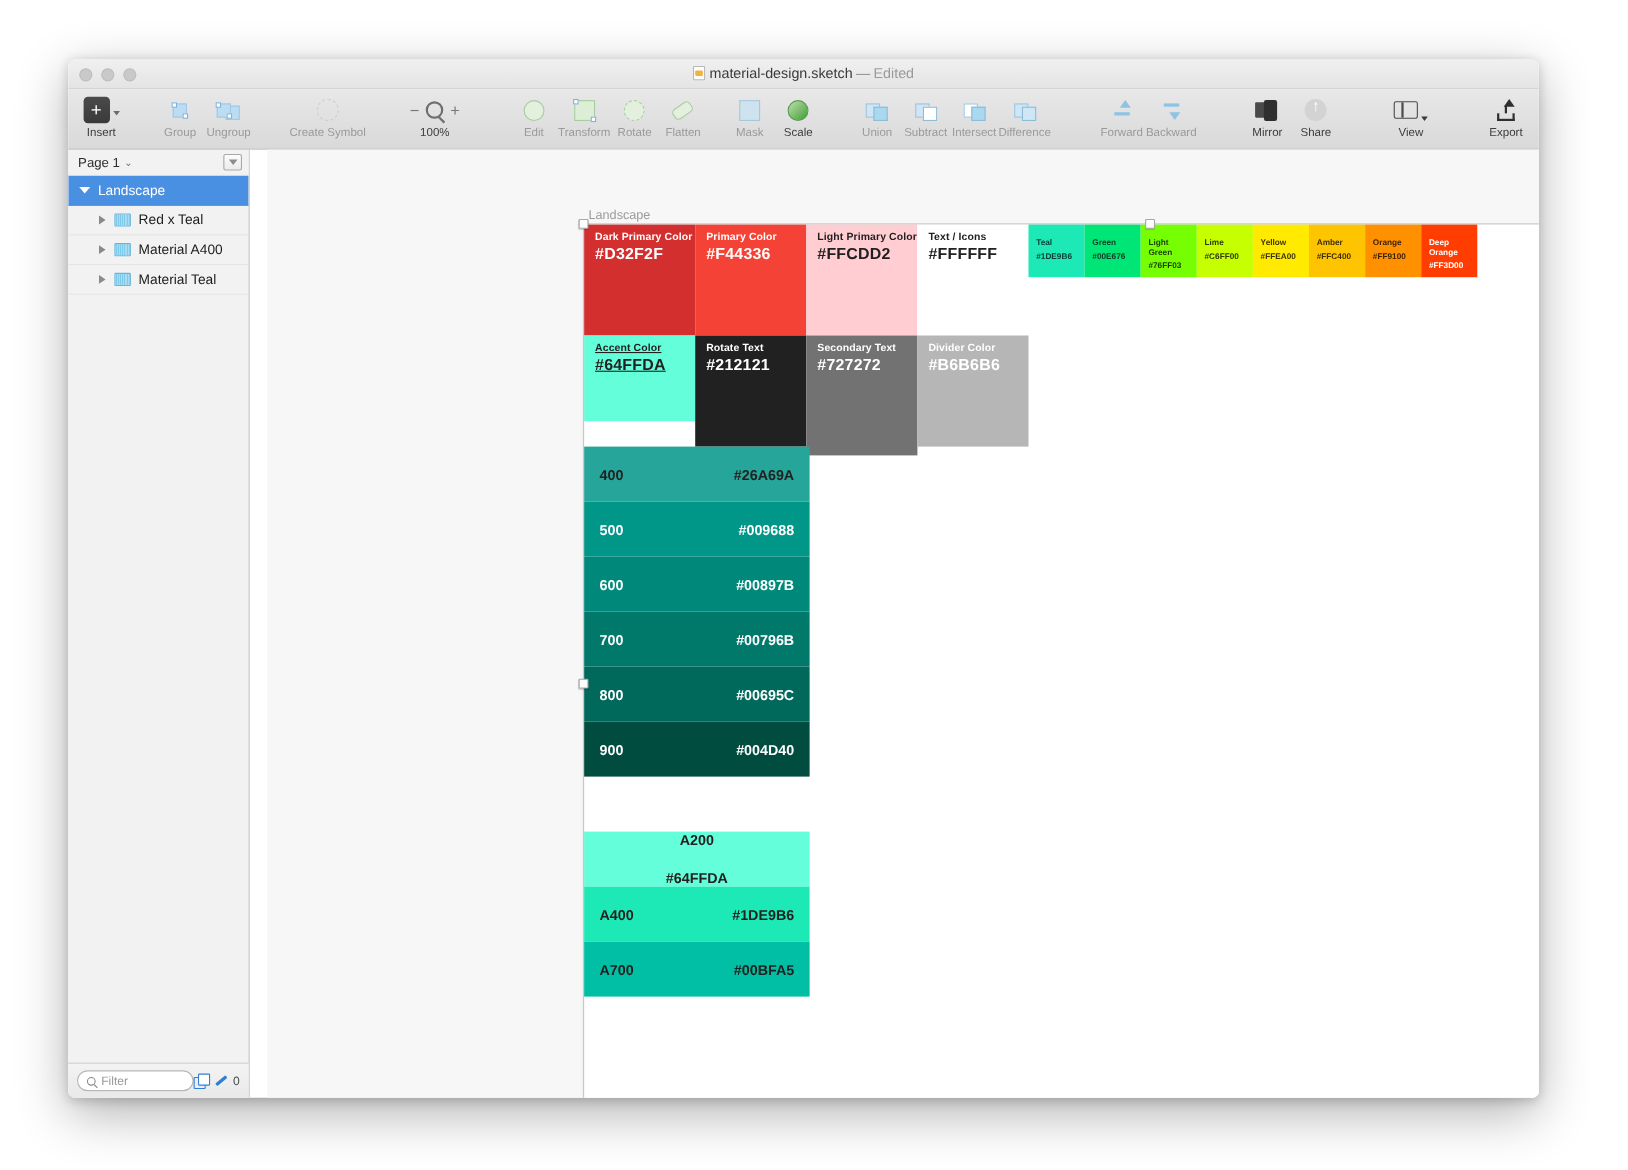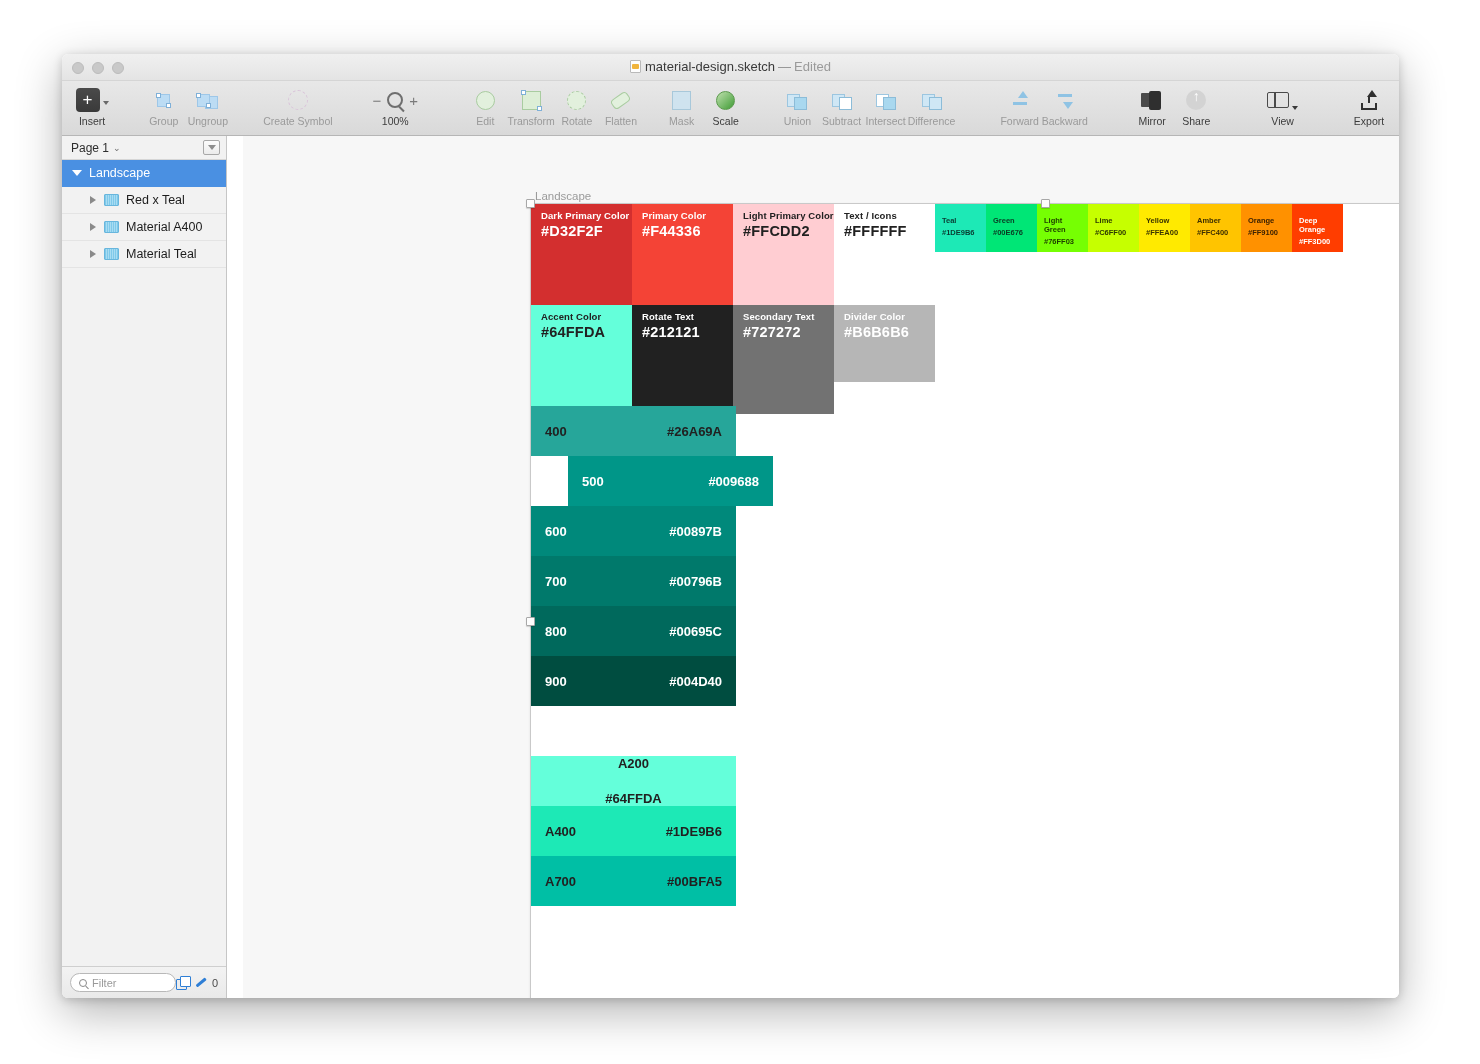--- a/index.html
+++ b/index.html
@@ -510,39 +510,39 @@
               <div class="nm">Light Primary Color</div>
               <div class="hx">#FFCDD2</div>
             </div>
           </div>
           <div class="sw" style="left: 303px; top: 0px; width: 101px; height: 101px; background: rgb(255, 255, 255); color: rgb(33, 33, 33);">
             <div class="pad">
               <div class="nm">Text / Icons</div>
               <div class="hx">#FFFFFF</div>
             </div>
           </div>
-          <div class="sw" style="left: 0px; top: 101px; width: 101px; height: 101px; background: rgb(100, 255, 218); color: rgb(33, 33, 33);">
+          <div class="sw" style="left: 0px; top: 101px; width: 101px; height: 78px; background: rgb(100, 255, 218); color: rgb(33, 33, 33); text-decoration: underline;">
             <div class="pad">
               <div class="nm">Accent Color</div>
               <div class="hx">#64FFDA</div>
             </div>
           </div>
           <div class="sw" style="left: 101px; top: 101px; width: 101px; height: 101px; background: rgb(33, 33, 33); color: rgb(255, 255, 255);">
             <div class="pad">
               <div class="nm">Rotate Text</div>
               <div class="hx">#212121</div>
             </div>
           </div>
           <div class="sw" style="left: 202px; top: 101px; width: 101px; height: 109px; background: rgb(114, 114, 114); color: rgb(255, 255, 255);">
             <div class="pad">
               <div class="nm">Secondary Text</div>
               <div class="hx">#727272</div>
             </div>
           </div>
-          <div class="sw" style="left: 303px; top: 101px; width: 101px; height: 77px; background: rgb(182, 182, 182); color: rgb(255, 255, 255);">
+          <div class="sw" style="left: 303px; top: 101px; width: 101px; height: 101px; background: rgb(182, 182, 182); color: rgb(255, 255, 255);">
             <div class="pad">
               <div class="nm">Divider Color</div>
               <div class="hx">#B6B6B6</div>
             </div>
           </div>
           <div class="mini" style="left: 404px; width: 51px; background: rgb(29, 233, 182); color: rgb(10, 59, 50);">
             <div class="pad">
               <div class="nm">Teal</div>
               <div class="hx">#1DE9B6</div>
             </div>
@@ -586,21 +586,21 @@
           <div class="mini" style="left: 761px; width: 51px; background: rgb(255, 61, 0); color: rgb(255, 255, 255);">
             <div class="pad">
               <div class="nm">Deep Orange</div>
               <div class="hx">#FF3D00</div>
             </div>
           </div>
           <div class="shade-row" style="top: 202px; background: rgb(38, 166, 154); color: rgb(33, 33, 33);">
             <span>400</span>
             <span>#26A69A</span>
           </div>
-          <div class="shade-row" style="top: 252px; background: rgb(0, 150, 136); color: rgb(255, 255, 255); margin-left: 37px;">
+          <div class="shade-row" style="top: 252px; background: rgb(0, 150, 136); color: rgb(255, 255, 255);">
             <span>500</span>
             <span>#009688</span>
           </div>
           <div class="shade-row" style="top: 302px; background: rgb(0, 137, 123); color: rgb(255, 255, 255);">
             <span>600</span>
             <span>#00897B</span>
           </div>
           <div class="shade-row" style="top: 352px; background: rgb(0, 121, 107); color: rgb(255, 255, 255);">
             <span>700</span>
             <span>#00796B</span>

